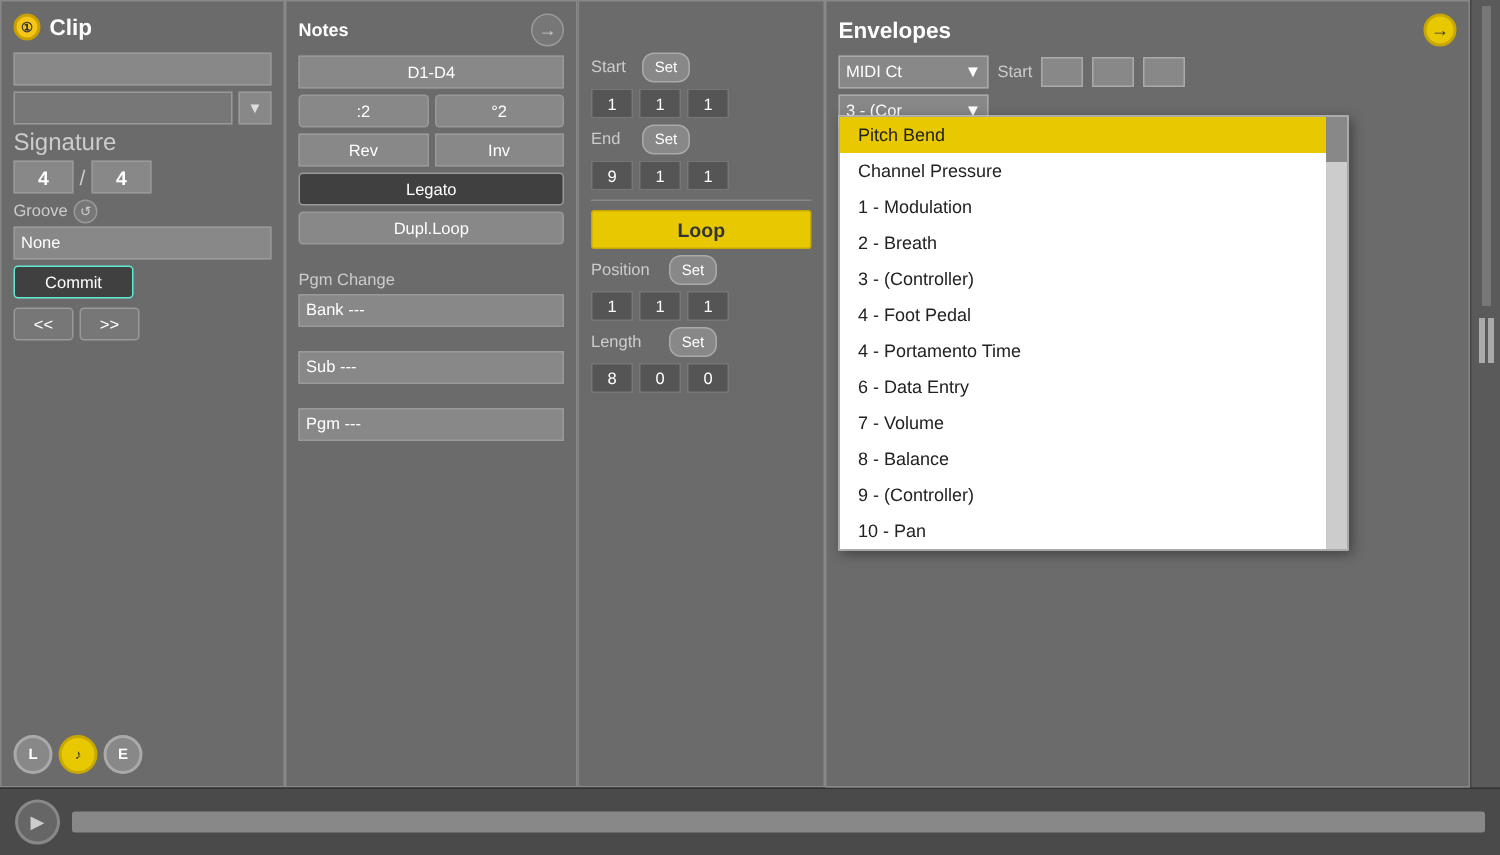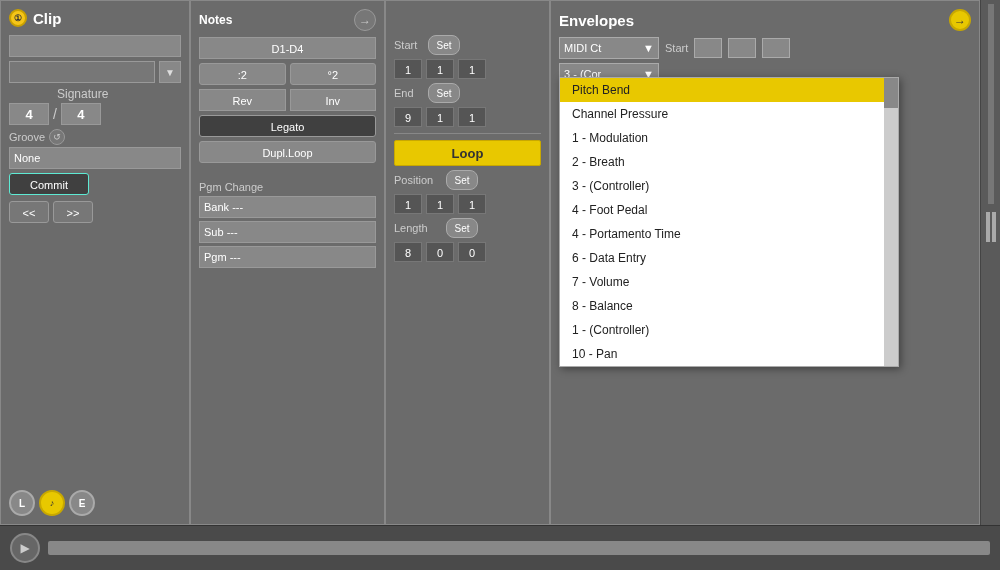--- a/index.html
+++ b/index.html
@@ -92,22 +92,21 @@
     }
 
     .signature-row {
       display: flex;
       flex-direction: column;
       gap: 2px;
     }
 
     .sig-label {
       color: #ccc;
-      font-size: 12px;
-      margin-left: 48px;
+      font-size: 16px;
     }
 
     .sig-values {
       display: flex;
       align-items: center;
       gap: 4px;
     }
 
     .sig-num {
       width: 40px;
@@ -677,21 +676,21 @@
       <div class="trans-btn">°2</div>
     </div>
     <div class="action-row">
       <div class="action-btn">Rev</div>
       <div class="action-btn">Inv</div>
     </div>
     <div class="legato-btn">Legato</div>
     <div class="dupl-btn">Dupl.Loop</div>
     <div style="margin-top: 8px;">
       <div class="pgm-label">Pgm Change</div>
-      <div style="margin-top: 3px; display: flex; flex-direction: column; gap: 3px;">
+      <div style="margin-top: 3px; display: flex; flex-direction: column; gap: 16px;">
         <input class="pgm-field" type="text" value="Bank ---" style="">
         <input class="pgm-field" type="text" value="Sub ---" style="">
         <input class="pgm-field" type="text" value="Pgm ---" style="">
       </div>
     </div>
   </div>
 
   <div class="loop-panel">
     <div style="height: 22px;"></div>
 
@@ -767,21 +766,21 @@
       <div class="dropdown-item selected">Pitch Bend</div>
       <div class="dropdown-item">Channel Pressure</div>
       <div class="dropdown-item">1 - Modulation</div>
       <div class="dropdown-item">2 - Breath</div>
       <div class="dropdown-item">3 - (Controller)</div>
       <div class="dropdown-item">4 - Foot Pedal</div>
       <div class="dropdown-item">4 - Portamento Time</div>
       <div class="dropdown-item">6 - Data Entry</div>
       <div class="dropdown-item">7 - Volume</div>
       <div class="dropdown-item">8 - Balance</div>
-      <div class="dropdown-item">1 - (Controller)</div>
+      <div class="dropdown-item">9 - (Controller)</div>
       <div class="dropdown-item">10 - Pan</div>
       <div class="dropdown-scrollbar">
         <div class="scrollbar-thumb"></div>
       </div>
     </div>
 
   </div>
 
   <div class="right-panel">
     <div style="width: 6px; background: #777; height: 200px; margin: 0 auto; display: flex; flex-direction: column; gap: 1px;">

